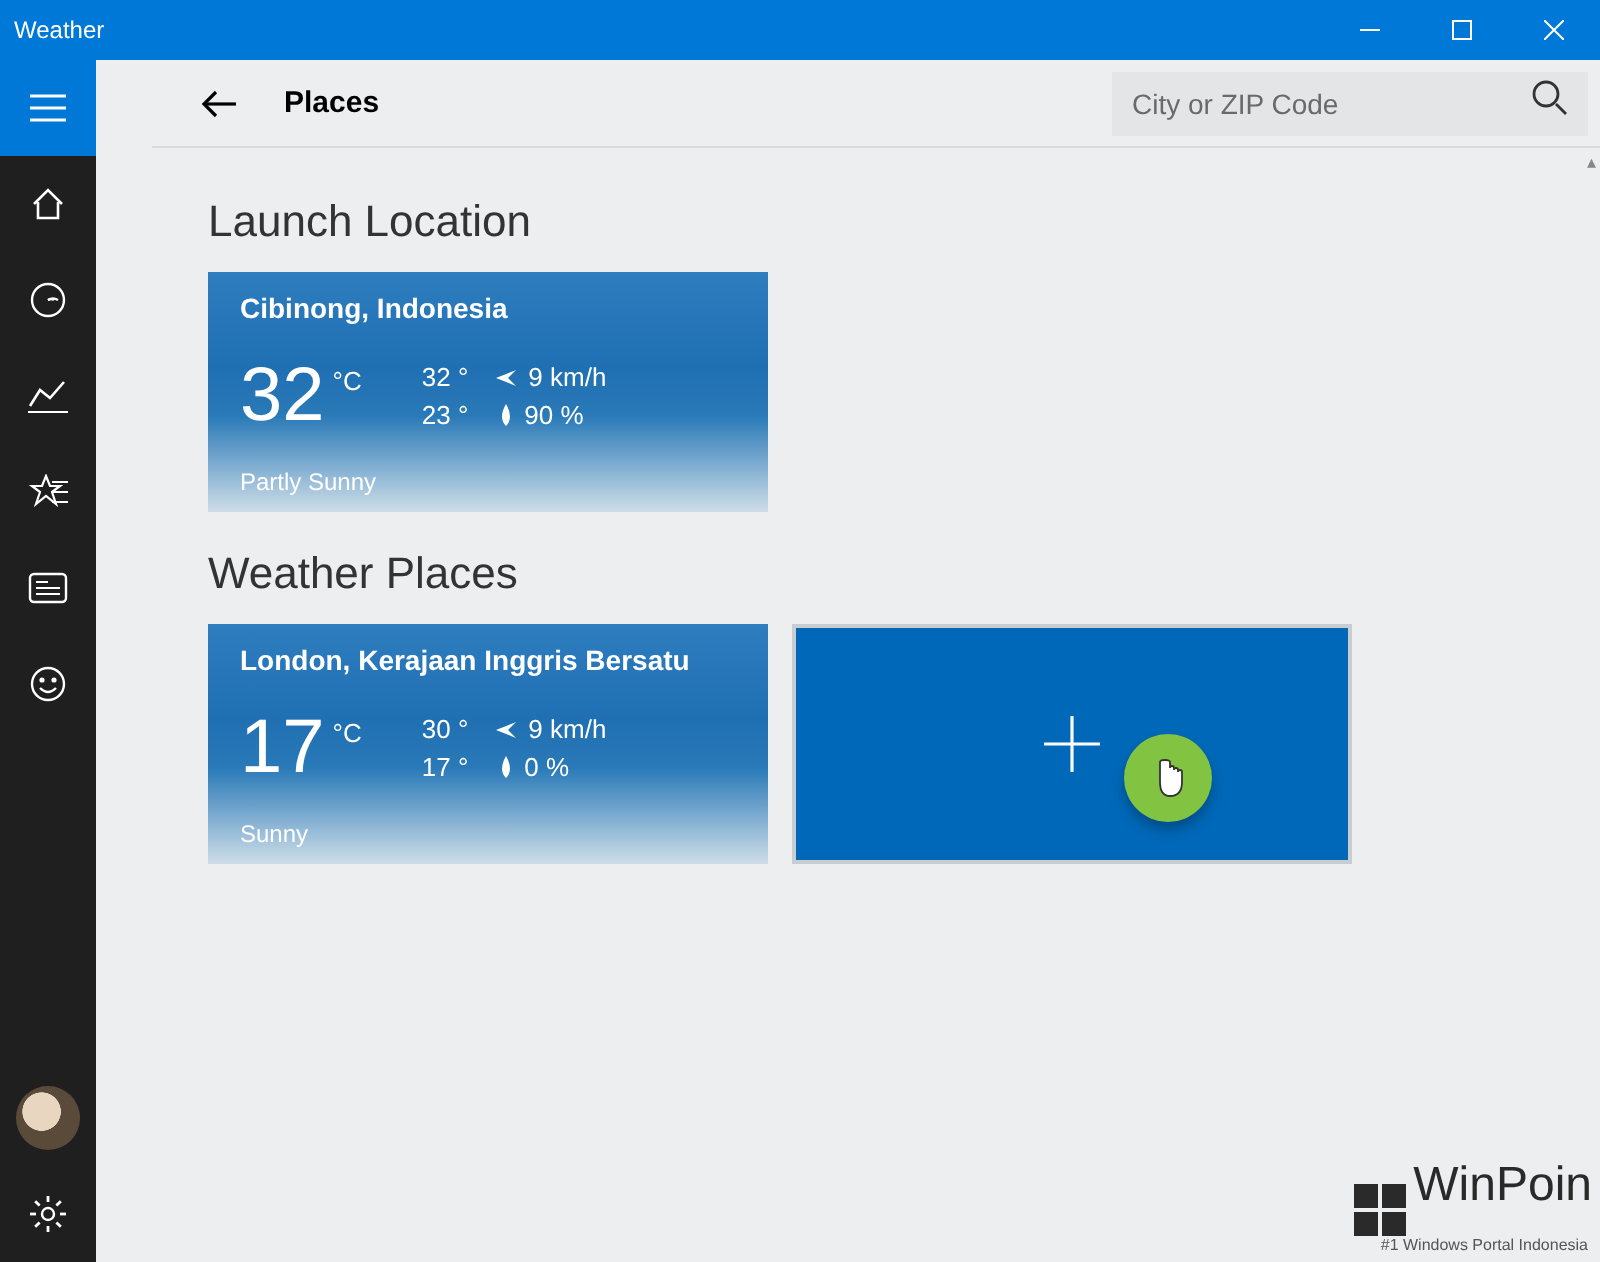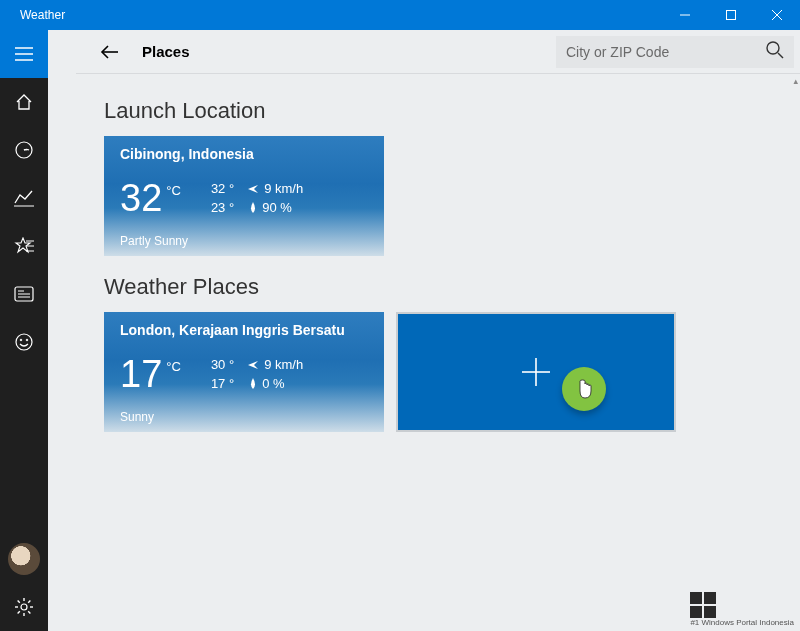--- a/index.html
+++ b/index.html
@@ -1,20 +1,20 @@
 <!DOCTYPE html>
 <html><head>
   <meta charset="utf-8">
   <style>
     * { margin: 0; padding: 0; box-sizing: border-box; font-family: "Segoe UI", sans-serif; }
     body { width: 800px; height: 631px; overflow: hidden; background: #eceef0; }
 
     
     .titlebar { height: 30px; background: #0078d7; display: flex; align-items: center; color: #fff; }
-    .titlebar .title { font-size: 12px; padding-left: 20px; flex: 1; }
+    .titlebar .title { font-size: 12px; padding-left: 7px; flex: 1; }
     .titlebar .winbtn { width: 46px; height: 30px; display: flex; align-items: center; justify-content: center; cursor: pointer; }
     .titlebar .winbtn svg { stroke: #fff; }
 
     
     .app { display: flex; height: calc(631px - 30px); gap: 28px; }
     .sidebar { width: 48px; background: #1f1f1f; display: flex; flex-direction: column; }
     .sidebar .hamburger { height: 48px; background: #0078d7; display: flex; align-items: center; justify-content: center; cursor: pointer; }
     .sidebar .nav { flex: 1; display: flex; flex-direction: column; }
     .sidebar .navitem { height: 48px; display: flex; align-items: center; justify-content: center; cursor: pointer; }
     .sidebar .navitem svg, .sidebar .navitem .glyph { color: #fff; fill: none; stroke: #fff; }
@@ -272,17 +272,17 @@
         <span class="scroll-up">▴</span>
       </div>
     </div>
 
     <div class="watermark">
       <span class="wlogo">
           <span></span>
           <span></span>
           <span></span>
           <span></span>
-        </span>
+        </span><span class="wname">WinPoin</span>
       <span class="wtag">#1 Windows Portal Indonesia</span>
     </div>
   </div>
 </div>
 
 </body></html>

